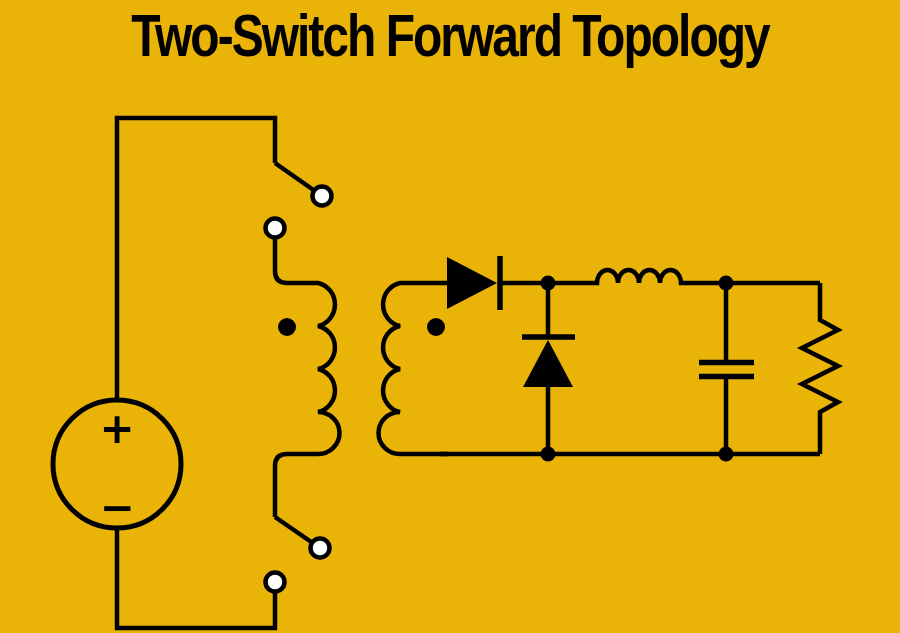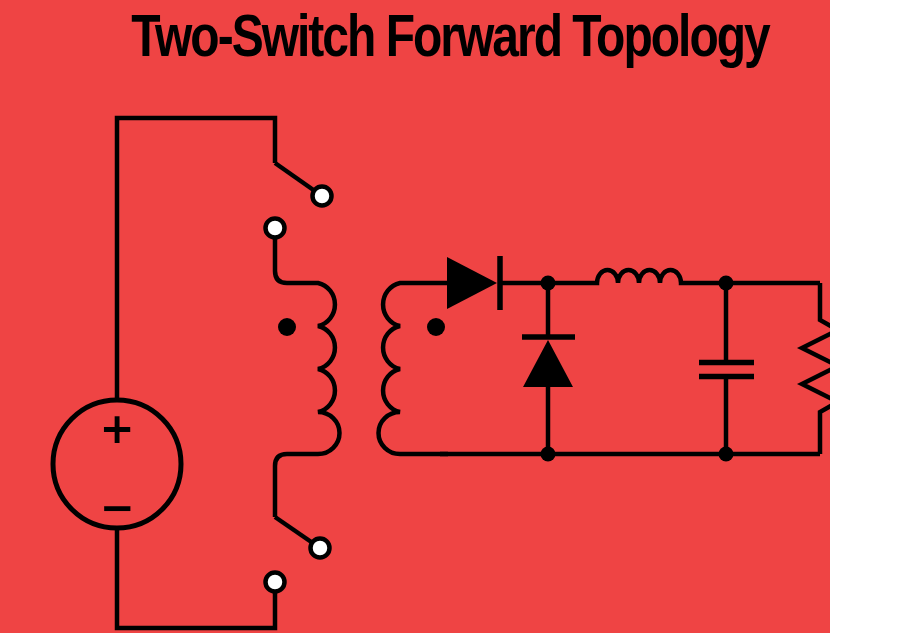--- a/index.html
+++ b/index.html
@@ -1,17 +1,17 @@
 <!DOCTYPE html>
 <html><head>
 <meta charset="utf-8">
 <style>
   html,body{margin:0;padding:0;background:#ffffff;}
   .stage{
-    position:relative;width:830px;height:633px;background:#ef4444;
+    position:relative;width:900px;height:633px;background:#eab308;
     overflow:hidden;font-family:"Liberation Sans",sans-serif;
   }
   .title{
     position:absolute;top:1px;left:0;width:900px;text-align:center;
     font-family:"Liberation Sans",sans-serif;font-weight:700;font-size:60px;
     letter-spacing:-2.5px;color:#000;white-space:nowrap;
     transform:scaleX(0.80);transform-origin:50% 0;
   }
   svg.circuit{position:absolute;left:0;top:0;}
   .w{stroke:#000;stroke-width:4.5;fill:none;stroke-linejoin:miter;stroke-linecap:butt;}

